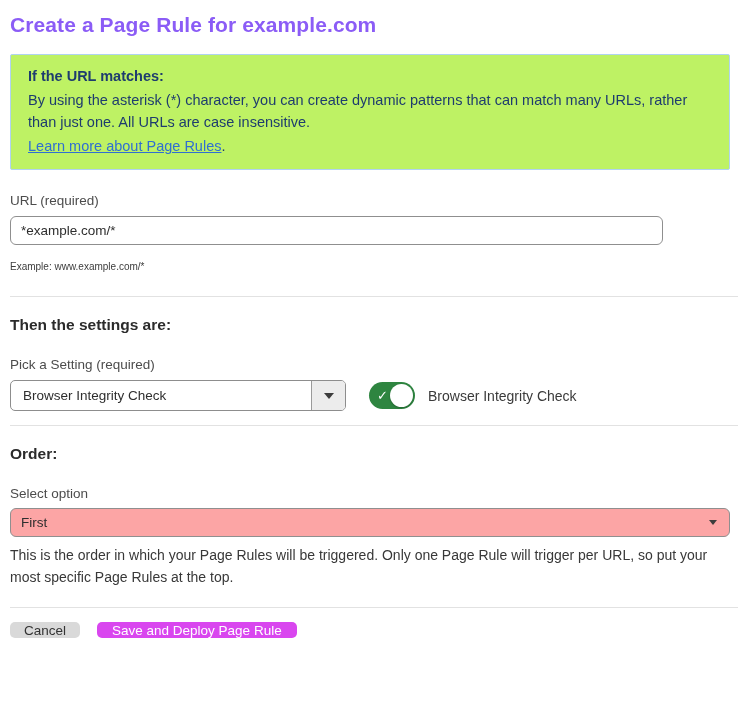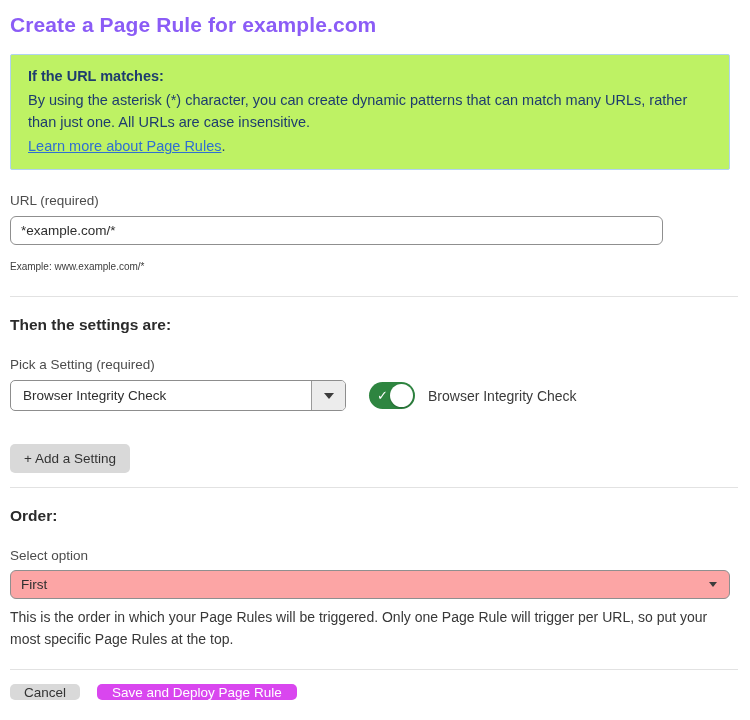--- a/index.html
+++ b/index.html
@@ -246,21 +246,20 @@
       </div>
     </div>
 
     <div class="toggle">
       <span class="check">✓</span>
       <span class="knob"></span>
     </div>
     <div class="toggle-label">Browser Integrity Check</div>
   </div>
 
-  <button class="btn btn-gray add-setting-btn">+ Add a Setting</button>
 
   <hr class="divider divider-2">
 
   <h2 class="section-heading">Order:</h2>
 
   <div class="field-label">Select option</div>
 
   <div class="select">
     <span>First</span>
     <span class="tri-small"></span>

